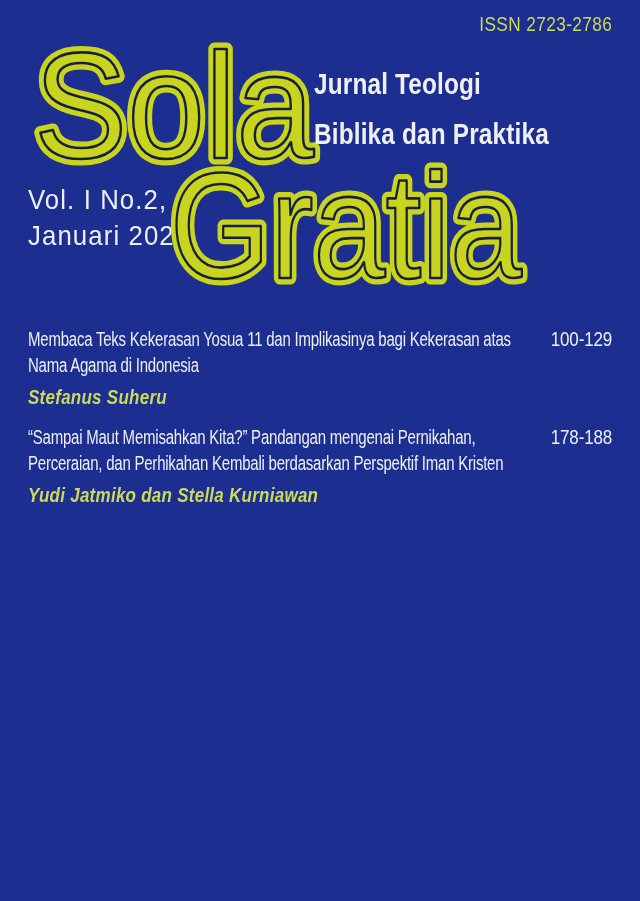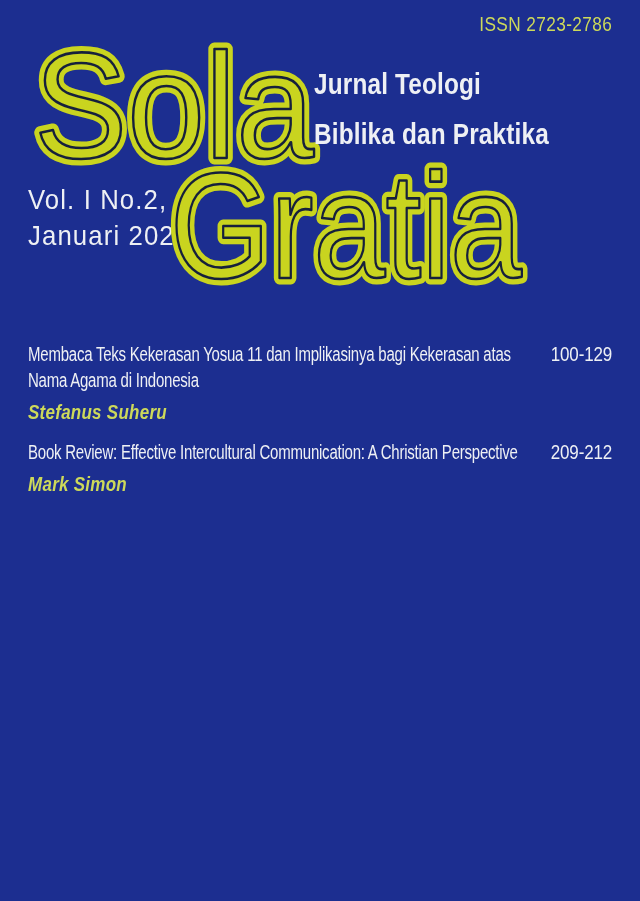--- a/index.html
+++ b/index.html
@@ -62,21 +62,21 @@
     color:var(--white);
     font-size:28px;font-weight:400;
     letter-spacing:1.2px;
     transform:scaleX(.92);transform-origin:0 0;
     white-space:nowrap;
   }
   .vol1{top:184px;}
   .vol2{top:220px;}
   
   .toc{
-    position:absolute;left:28px;top:341px;
+    position:absolute;left:28px;top:326px;
     width:584px;
   }
   .toc-item{position:relative;margin-bottom:14px;}
   .toc-title{
     width:720px;
     color:var(--white);
     font-size:20px;line-height:26px;
     letter-spacing:-.3px;
     white-space:pre-line;
     transform:scaleX(.75);transform-origin:0 0;
@@ -127,22 +127,23 @@
 
     <div class="toc-item">
       <div class="toc-title">Membaca Teks Kekerasan Yosua 11 dan Implikasinya bagi Kekerasan atas
 Nama Agama di Indonesia</div>
       <div class="toc-pages">100-129</div>
       <div class="toc-author">Stefanus Suheru</div>
     </div>
 
 
 
+    <div class="toc-item">
+      <div class="toc-title">“Sampai Maut Memisahkan Kita?” Pandangan mengenai Pernikahan,
+Perceraian, dan Perhikahan Kembali berdasarkan Perspektif Iman Kristen</div>
+      <div class="toc-pages">178-188</div>
+      <div class="toc-author">Yudi Jatmiko dan Stella Kurniawan</div>
+    </div>
 
 
-    <div class="toc-item">
-      <div class="toc-title">Book Review: Effective Intercultural Communication: A Christian Perspective</div>
-      <div class="toc-pages">209-212</div>
-      <div class="toc-author">Mark Simon</div>
-    </div>
 
   </div>
 </div>
 
 </body></html>

